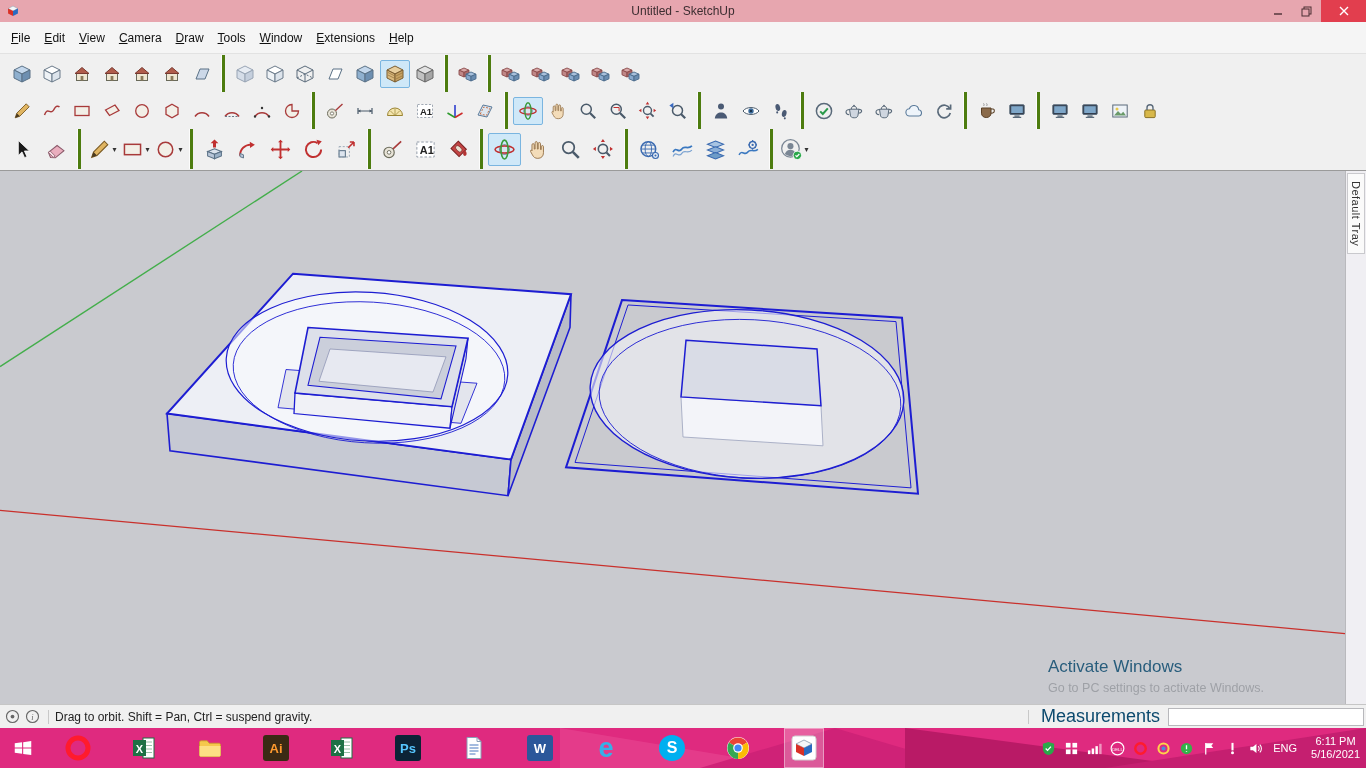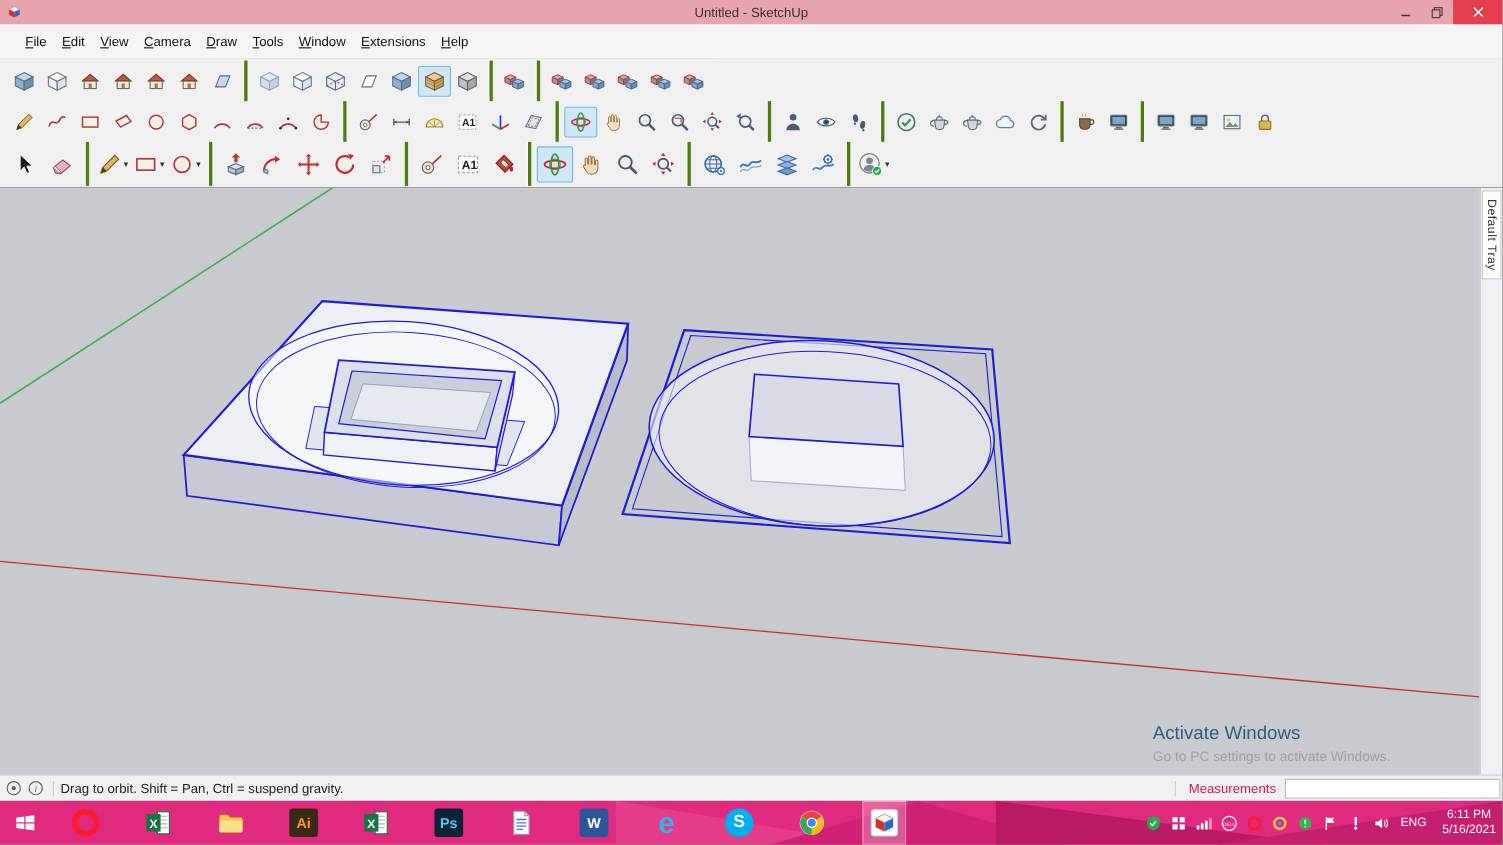--- a/index.html
+++ b/index.html
@@ -9,21 +9,21 @@
 
   
   .titlebar{height:22px;background:var(--titlebar_bg,#e7a6af);display:flex;align-items:center;position:relative;flex:0 0 auto}
   .tb-logo{width:16px;height:16px;margin-left:5px;display:flex}
   .tb-title{position:absolute;left:0;right:0;text-align:center;color:#3c2d30;font-size:12px;pointer-events:none}
   .tb-controls{margin-left:auto;display:flex;height:100%;z-index:2}
   .tb-btn{width:29px;height:100%;display:flex;align-items:center;justify-content:center;color:#4a2e33}
   .tb-btn.close{width:45px;background:var(--close_red,#e23e4e);color:#fff}
 
   
-  .menubar{height:32px;background:var(--menubar_bg,#f5f5f5);display:flex;align-items:center;padding-left:16px;border-bottom:1px solid #e2e2e2;flex:0 0 auto}
+  .menubar{height:32px;background:var(--menubar_bg,#f5f5f5);display:flex;align-items:center;padding-left:4px;border-bottom:1px solid #e2e2e2;flex:0 0 auto}
   .menu-item{padding:2px 7px;color:#111;cursor:default}
   .menu-item u{text-decoration:underline}
 
   
   #toolbars{background:var(--toolbar_bg,#f0f0f0);padding:1px 2px;flex:0 0 auto}
   .trow{display:flex;align-items:center;height:37px}
   .trow3{height:40px}
   .tgroup{display:flex;align-items:center;padding:0 5px;height:100%}
   .tgroup + .tgroup{border-left:3px solid #4d7c0f;box-shadow:-1px 0 0 #fcfcfc}
   .tbtn{width:30px;height:28px;display:flex;align-items:center;justify-content:center;border:1px solid transparent;border-radius:2px}
@@ -43,21 +43,21 @@
   .tray-strip{flex:0 0 21px;background:var(--tray_bg,#f0eff3);border-left:1px solid #b9b9bd;position:relative}
   .tray-tab{position:absolute;top:2px;left:1px;right:1px;background:#fafafa;border:1px solid #c9c9cd;padding:7px 0;display:flex;justify-content:center}
   .tray-label{writing-mode:vertical-rl;font-size:11px;color:#333;letter-spacing:.5px}
 
   
   .statusbar{height:24px;background:var(--statusbar_bg,#f0f0f0);border-top:1px solid #c6c6c6;display:flex;align-items:center;flex:0 0 auto;padding:0 2px}
   .sb-icon{width:20px;height:18px;display:flex;align-items:center;justify-content:center}
   .sb-sep{width:1px;height:14px;background:#c8c8c8;margin:0 6px}
   .sb-hint{color:#222;font-size:12px}
   .sb-right{margin-left:auto;display:flex;align-items:center}
-  .sb-meas-label{color:#be185d;font-size:12px;margin:0 8px 0 6px}
+  .sb-meas-label{color:#0c4a6e;font-size:18px;margin:0 8px 0 6px}
   .meas-input{width:196px;height:18px;border:1px solid #b8b8bc;background:#fff;font-family:"Liberation Sans",sans-serif;font-size:11px;padding:0 4px;outline:none}
 
   
   .taskbar{height:40px;background:var(--taskbar_pink,#df2a7f);position:relative;display:flex;align-items:center;flex:0 0 auto;overflow:hidden}
   .tz{position:absolute;top:0;bottom:0;pointer-events:none}
   #tz1{left:560px;width:240px;background:#ea4f99;opacity:.45;clip-path:polygon(0 0,100% 100%,0 100%)}
   #tz2{left:700px;width:270px;background:#cf2277;clip-path:polygon(0 100%,50% 0,100% 100%)}
   #tz3{left:905px;width:300px;background:#b91a66;clip-path:polygon(0 0,100% 100%,0 100%)}
   #tz4{left:1105px;width:261px;background:#c51f70;clip-path:polygon(100% 0,100% 100%,0 100%)}
   .start-btn{width:46px;height:40px;display:flex;align-items:center;justify-content:center;z-index:2}

